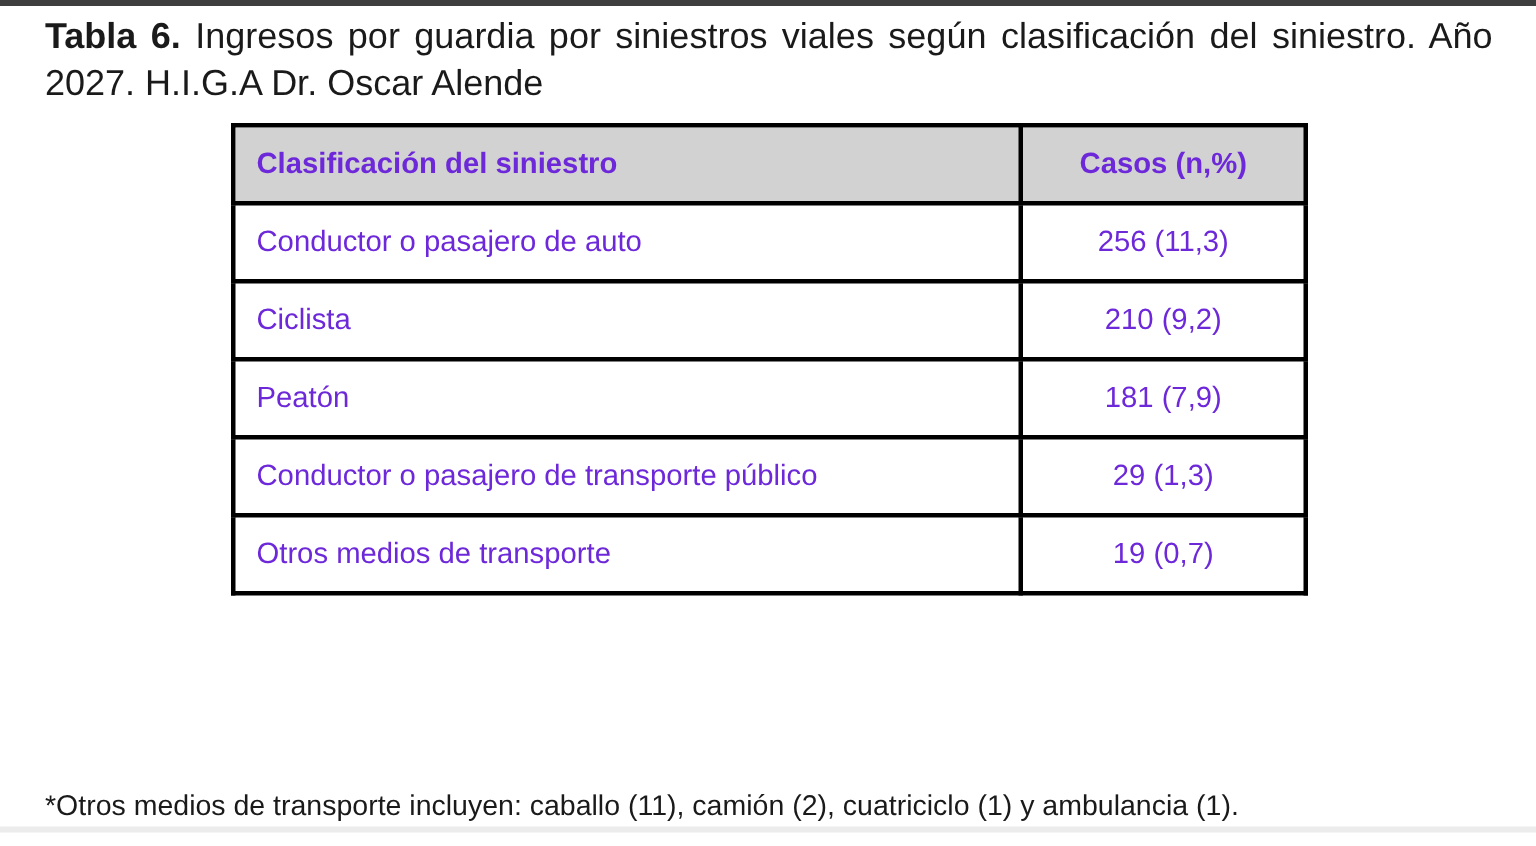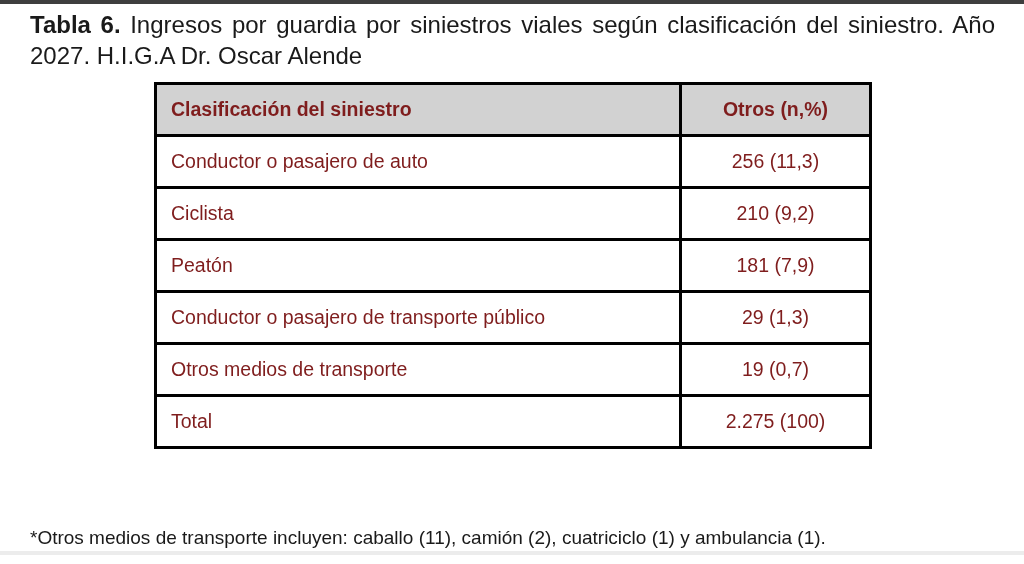--- a/index.html
+++ b/index.html
@@ -51,21 +51,21 @@
     top: 82px;
   }
   table.data-table {
     border-collapse: collapse;
     table-layout: fixed;
   }
   table.data-table th,
   table.data-table td {
     border: 3px solid #000000;
     font-size: 19.5px;
-    color: #7f1d1d;
+    color: #6d28d9;
     overflow: hidden;
     white-space: nowrap;
   }
   table.data-table tr {
     height: 52px;
   }
   th.col-class, td.col-class {
     width: 508px;
     text-align: left;
     padding: 0 0 0 14px;
@@ -97,21 +97,21 @@
 <div class="caption">
   <div class="line1"><span class="bold">Tabla 6.</span> <span>Ingresos por guardia por siniestros viales según clasificación del siniestro. Año</span></div>
   <div class="line2">2027. H.I.G.A Dr. Oscar Alende</div>
 </div>
 
 <div class="table-wrap">
   <table class="data-table">
     <thead>
       <tr>
         <th class="col-class">Clasificación del siniestro</th>
-        <th class="col-cases">Otros (n,%)</th>
+        <th class="col-cases">Casos (n,%)</th>
       </tr>
     </thead>
     <tbody>
       <tr>
         <td class="col-class">Conductor o pasajero de auto</td>
         <td class="col-cases">256 (11,3)</td>
       </tr>
       <tr>
         <td class="col-class">Ciclista</td>
         <td class="col-cases">210 (9,2)</td>
@@ -121,23 +121,19 @@
         <td class="col-cases">181 (7,9)</td>
       </tr>
       <tr>
         <td class="col-class">Conductor o pasajero de transporte público</td>
         <td class="col-cases">29 (1,3)</td>
       </tr>
       <tr>
         <td class="col-class">Otros medios de transporte</td>
         <td class="col-cases">19 (0,7)</td>
       </tr>
-      <tr>
-        <td class="col-class">Total</td>
-        <td class="col-cases">2.275 (100)</td>
-      </tr>
     </tbody>
   </table>
 </div>
 
 <div class="footnote">*Otros medios de transporte incluyen: caballo (11), camión (2), cuatriciclo (1) y ambulancia (1).</div>
 
 <div class="bottom-strip"></div>
 
 </body></html>

